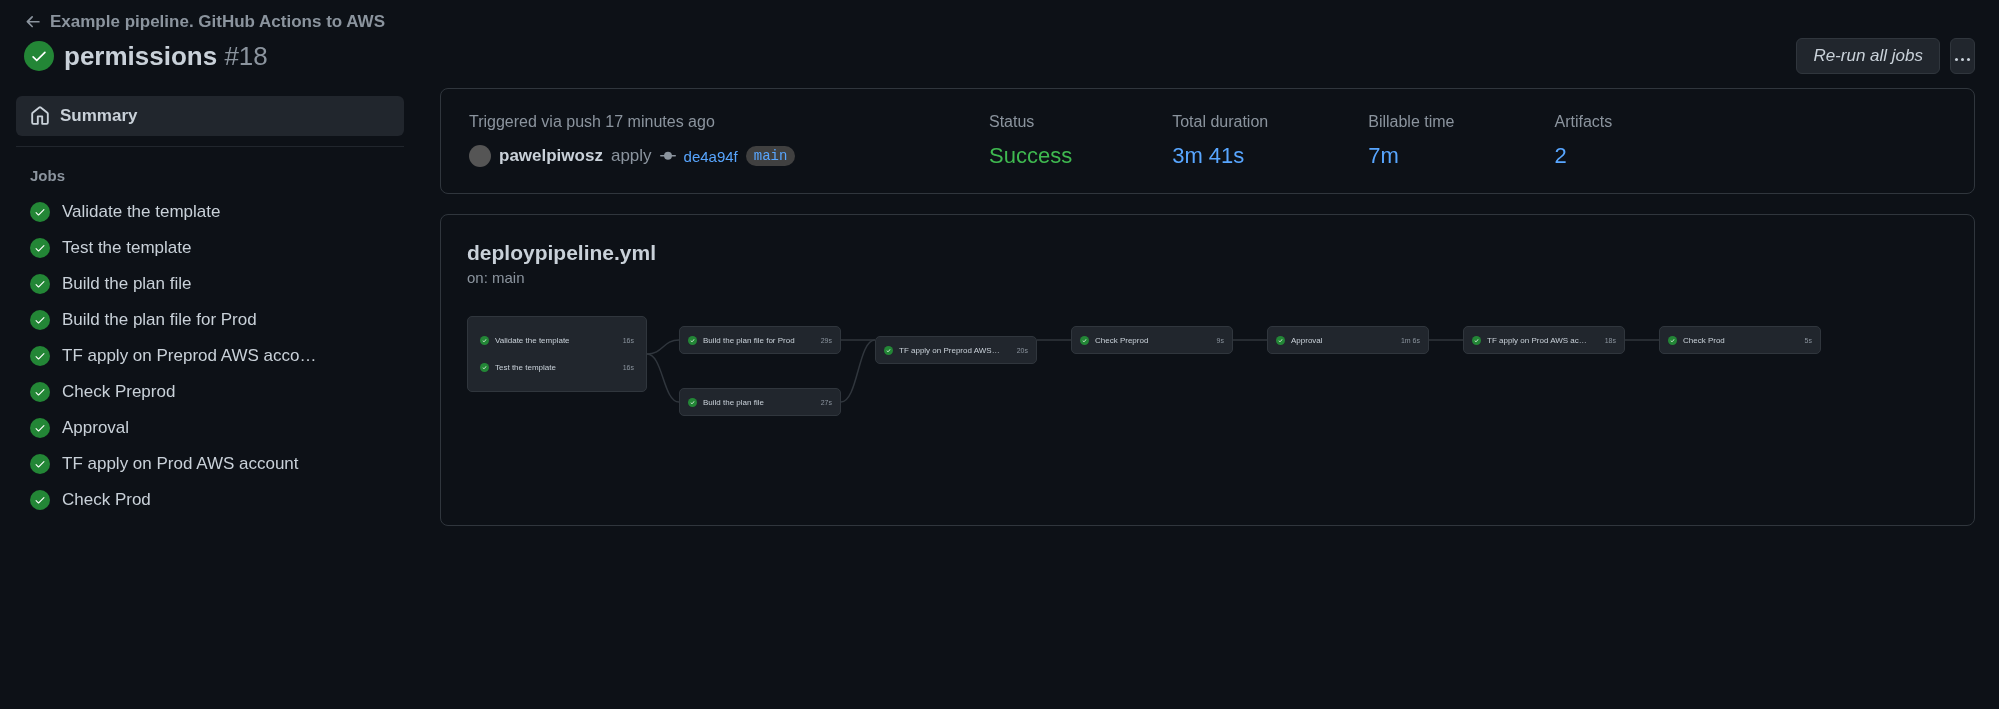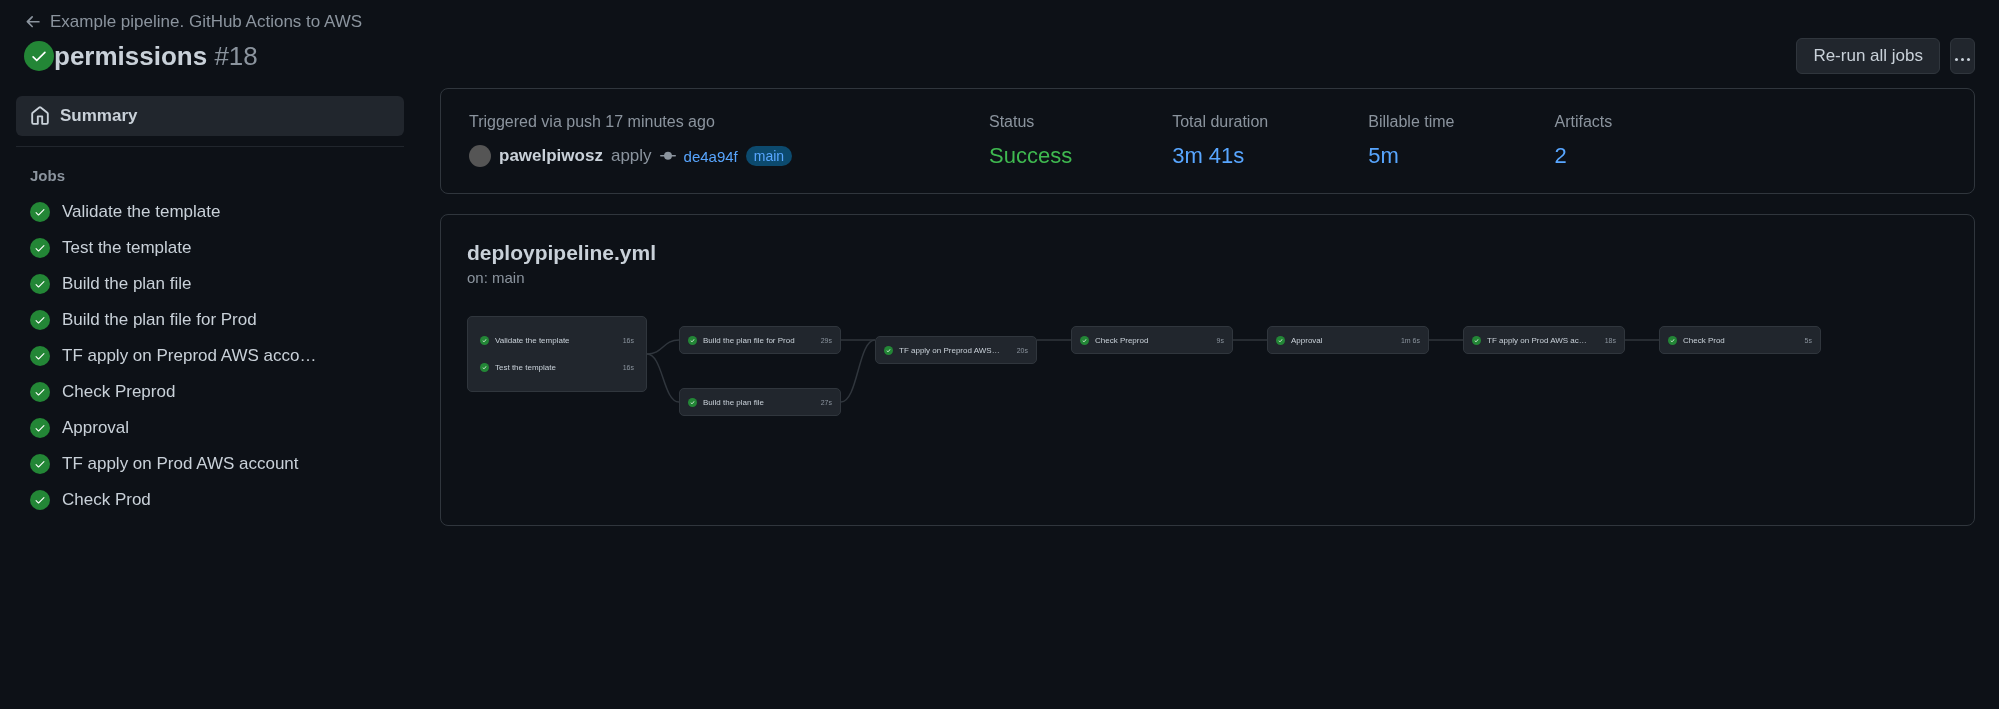--- a/index.html
+++ b/index.html
@@ -7,36 +7,37 @@
     background: #0d1117;
     color: #c9d1d9;
     font-family: -apple-system, BlinkMacSystemFont, "Segoe UI", Helvetica, Arial, sans-serif;
     width: 1999px;
     height: 709px;
     overflow: hidden;
   }
   .top-header { padding: 12px 24px 0 24px; }
   .breadcrumb {
     display: flex; align-items: center; gap: 8px;
-    color: #8b949e; font-size: 17px; margin-bottom: 6px;
+    color: #8b949e; font-size: 17px; margin-bottom: 6px; font-weight: bold;
   }
   .arrow-left { width: 18px; height: 18px; fill: #8b949e; }
   .title-row { display: flex; align-items: center; justify-content: space-between; }
-  .title-left { display: flex; align-items: center; }
+  .title-left { display: flex; align-items: center; gap: 10px; }
   .big-check {
     width: 30px; height: 30px; border-radius: 50%;
     background: #238636; display: flex; align-items: center; justify-content: center;
   }
   .title-text { font-size: 26px; font-weight: 600; color: #c9d1d9; }
   .title-num { color: #8b949e; font-weight: 400; }
   .title-right { display: flex; gap: 10px; }
   .btn {
     background: #21262d; border: 1px solid #30363d; border-radius: 6px;
     padding: 7px 16px; color: #c9d1d9; font-size: 17px; font-weight: 500;
     cursor: pointer;
+    font-style: italic;
   }
   .btn-icon { padding: 7px 10px; }
   .content { display: flex; margin-top: 14px; }
   .sidebar { width: 420px; padding: 8px 16px; }
   .side-item {
     display: flex; align-items: center; gap: 10px;
     padding: 10px 14px; border-radius: 6px; font-size: 17px;
     cursor: pointer;
   }
   .side-item.active { background: #21262d; font-weight: 600; }
@@ -58,21 +59,21 @@
     border: 1px solid #30363d; border-radius: 8px;
     padding: 24px 28px; display: flex; gap: 100px;
   }
   .summary-left { flex: 0 0 420px; }
   .trig-label { font-size: 16px; color: #8b949e; margin-bottom: 14px; }
   .trig-row { display: flex; align-items: center; gap: 8px; font-size: 17px; }
   .avatar { width: 22px; height: 22px; border-radius: 50%; background: #555; }
   .commit-ico { width: 16px; height: 16px; fill: #8b949e; }
   .sha { font-family: Liberation Sans, sans-serif; font-size: 15px; color: #58a6ff; }
   .branch-pill {
-    background: #0c4a6e; color: #58a6ff; font-family: Liberation Sans, sans-serif;
+    background: #404040; color: #58a6ff; font-family: Liberation Mono, monospace;
     font-size: 14px; padding: 2px 8px; border-radius: 10px;
   }
   .stat-col { }
   .stat-label { font-size: 16px; color: #8b949e; margin-bottom: 12px; }
   .stat-val { font-size: 22px; font-weight: 400; }
   .stat-success { color: #3fb950; }
   .stat-link { color: #58a6ff; }
   .graph-card {
     border: 1px solid #30363d; border-radius: 8px;
     margin-top: 20px; height: 312px; padding: 26px; position: relative;
@@ -236,21 +237,21 @@
       <div class="stat-col">
         <div class="stat-label">Status</div>
         <div class="stat-val stat-success">Success</div>
       </div>
       <div class="stat-col">
         <div class="stat-label">Total duration</div>
         <div class="stat-val stat-link">3m 41s</div>
       </div>
       <div class="stat-col">
         <div class="stat-label">Billable time</div>
-        <div class="stat-val stat-link">5m</div>
+        <div class="stat-val stat-link">7m</div>
       </div>
       <div class="stat-col">
         <div class="stat-label">Artifacts</div>
         <div class="stat-val stat-link">2</div>
       </div>
     </div>
 
     <div class="graph-card">
       <div class="graph-title">deploypipeline.yml</div>
       <div class="graph-sub">on: main</div>

